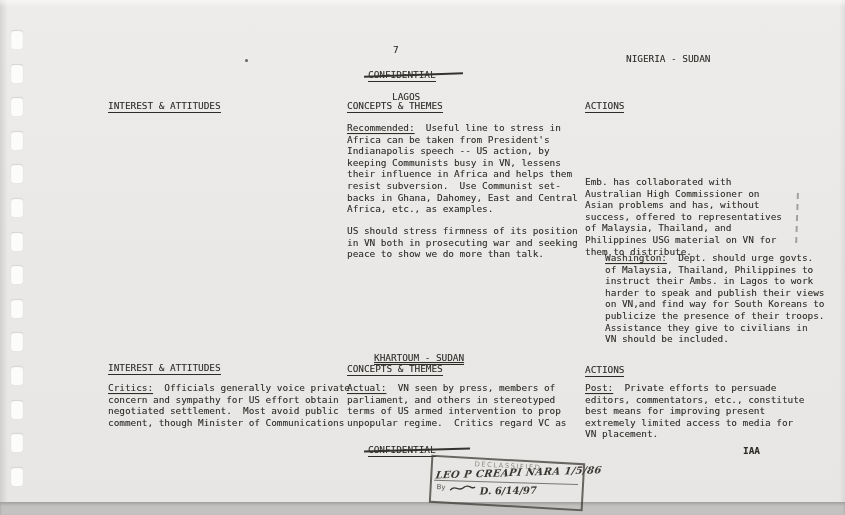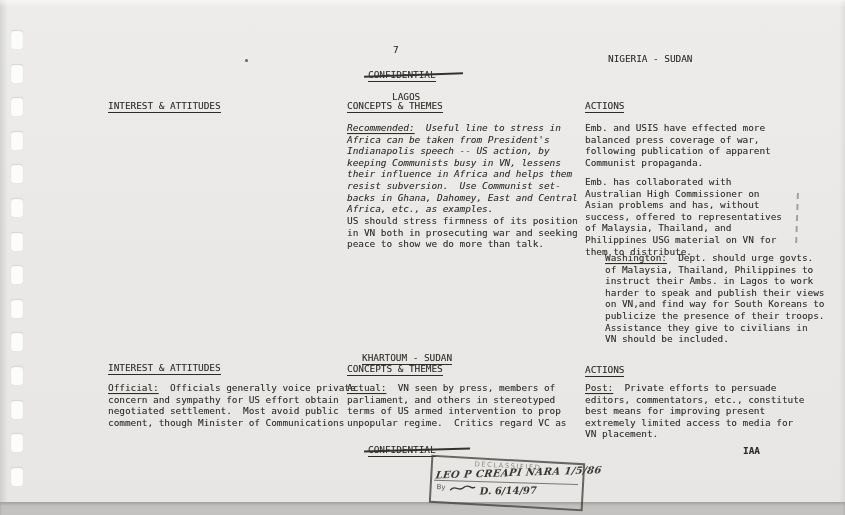--- a/index.html
+++ b/index.html
@@ -48,68 +48,64 @@
       <div class="hole" style="top: 332.4px;"></div>
       <div class="hole" style="top: 366px;"></div>
       <div class="hole" style="top: 399.6px;"></div>
       <div class="hole" style="top: 433.2px;"></div>
       <div class="hole" style="top: 466.8px;"></div>
     </div>
   <div class="speck"></div>
   <div class="pencil-mark"></div>
 
   <div class="tw" style="left:393px;top:44px;">7</div>
-  <div class="tw" style="left:608px;top:53px;">NIGERIA - SUDAN</div>
+  <div class="tw" style="left:626px;top:53px;">NIGERIA - SUDAN</div>
   <div class="tw" style="left:368px;top:69px;"><span class="hdr">CONFIDENTIAL</span></div>
   <div class="strike" style="left:364px;top:74px;width:99px;"></div>
 
   <div class="tw" style="left:392px;top:91px;">LAGOS</div>
   <div class="tw" style="left:108px;top:100px;"><span class="hdr">INTEREST &amp; ATTITUDES</span></div>
   <div class="tw" style="left:347px;top:100px;"><span class="hdr">CONCEPTS &amp; THEMES</span></div>
   <div class="tw" style="left:585px;top:100px;"><span class="hdr">ACTIONS</span></div>
 
 
-  <div class="tw" style="left:347px;top:122px;width:245px;font-style:italic;"><span class="u-label">Recommended:</span><span>  Useful line to stress in
+  <div class="tw" style="left:347px;top:122px;width:245px;"><span class="u-label">Recommended:</span><span>  Useful line to stress in
 Africa can be taken from President's
 Indianapolis speech -- US action, by
 keeping Communists busy in VN, lessens
 their influence in Africa and helps them
 resist subversion.  Use Communist set-
 backs in Ghana, Dahomey, East and Central
 Africa, etc., as examples.</span></div>
-  <div class="tw" style="left:347px;top:215px;width:245px;">US should stress firmness of its position
+  <div class="tw" style="left:347px;top:225px;width:245px;">US should stress firmness of its position
 in VN both in prosecuting war and seeking
 peace to show we do more than talk.</div>
 
-  <div class="tw" style="left:585px;top:122px;width:235px;">Emb. and USIS have effected more
-balanced press coverage of war,
-following publication of apparent
-Communist propaganda.</div>
   <div class="tw" style="left:585px;top:176px;width:235px;">Emb. has collaborated with
 Australian High Commissioner on
 Asian problems and has, without
 success, offered to representatives
 of Malaysia, Thailand, and
 Philippines USG material on VN for
 them to distribute.</div>
   <div class="tw" style="left:585px;top:252px;width:235px;margin-left:20px;"><span class="u-label">Washington:</span><span>  Dept. should urge govts.
 of Malaysia, Thailand, Philippines to
 instruct their Ambs. in Lagos to work
 harder to speak and publish their views
 on VN,and find way for South Koreans to
 publicize the presence of their troops.
 Assistance they give to civilians in
 VN should be included.</span></div>
 
-  <div class="tw" style="left:362px;top:352px;"><span class="hdr">KHARTOUM - SUDAN</span></div>
+  <div class="tw" style="left:374px;top:352px;text-decoration:underline;"><span class="hdr">KHARTOUM - SUDAN</span></div>
   <div class="tw" style="left:347px;top:363px;"><span class="hdr">CONCEPTS &amp; THEMES</span></div>
   <div class="tw" style="left:108px;top:362px;"><span class="hdr">INTEREST &amp; ATTITUDES</span></div>
   <div class="tw" style="left:585px;top:364px;"><span class="hdr">ACTIONS</span></div>
 
-  <div class="tw" style="left:108px;top:382px;width:260px;"><span class="u-label">Official:</span><span>  Officials generally voice private
+  <div class="tw" style="left:108px;top:382px;width:260px;"><span class="u-label">Critics:</span><span>  Officials generally voice private
 concern and sympathy for US effort obtain
 negotiated settlement.  Most avoid public
 comment, though Minister of Communications</span></div>
   <div class="tw" style="left:347px;top:382px;width:245px;"><span class="u-label">Actual:</span><span>  VN seen by press, members of
 parliament, and others in stereotyped
 terms of US armed intervention to prop
 unpopular regime.  Critics regard VC as</span></div>
   <div class="tw" style="left:585px;top:382px;width:235px;"><span class="u-label">Post:</span><span>  Private efforts to persuade
 editors, commentators, etc., constitute
 best means for improving present

